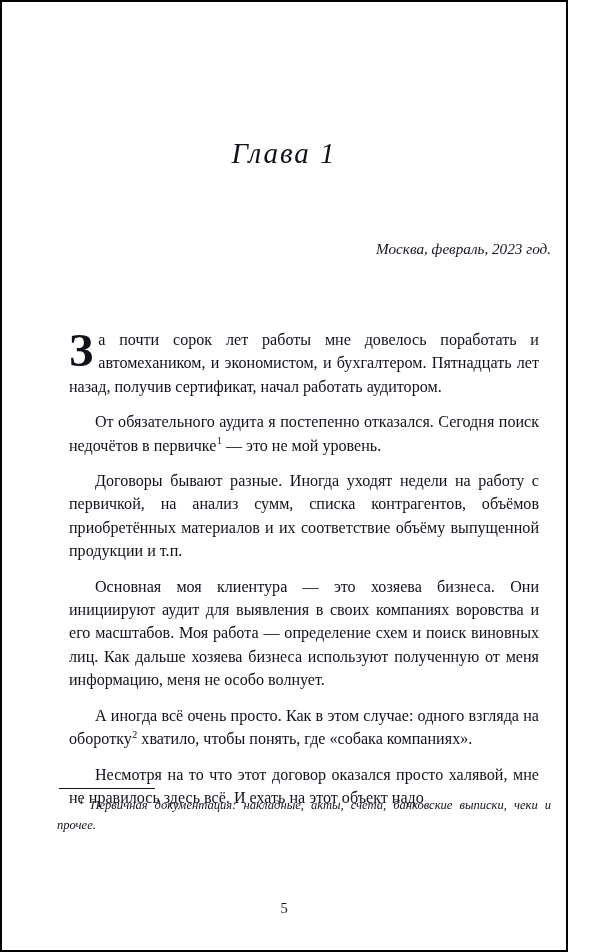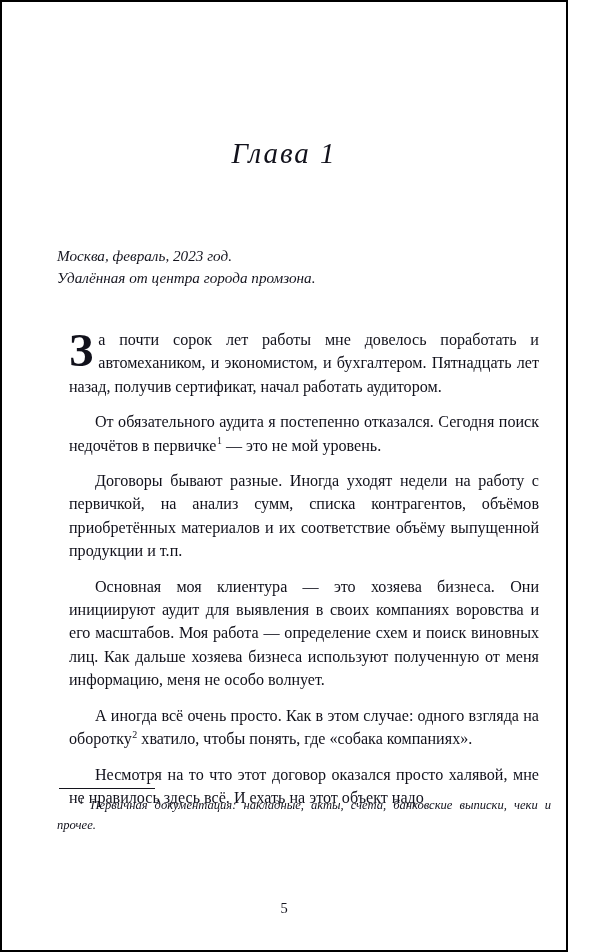--- a/index.html
+++ b/index.html
@@ -36,22 +36,22 @@
     letter-spacing: 2px;
     font-weight: 400;
     color: #12121c;
   }
 
   
   .epigraph {
     position: absolute;
     left: 55px;
     width: 494px;
-    top: 243px;
-    text-align: left;
+    top: 236px;
+    text-align: right;
     font-style: italic;
     font-size: 15.2px;
     line-height: 22px;
     color: #14141e;
   }
   .epigraph-line { display: block; white-space: nowrap; }
 
   
   .body-text {
     position: absolute;
@@ -130,21 +130,20 @@
 </style>
 </head>
 <body>
 
 <div class="page">
 
   <h1 class="chapter-title">Глава 1</h1>
 
   <div class="epigraph">
     <span class="epigraph-line">Москва, февраль, 2023 год.</span>
-    <span class="epigraph-line">Удалённая от центра города промзона.</span>
   </div>
 
   <div class="body-text">
 
     <p class="first">За почти сорок лет работы мне довелось поработать и автомехаником, и экономистом, и бухгалтером. Пятнадцать лет назад, получив сертификат, начал работать аудитором.</p>
 
     <p><span>От обязательного аудита я постепенно отказался. Сегодня поиск недочётов в первичке</span><sup class="fn">1</sup><span> — это не мой уровень.</span></p>
 
     <p>Договоры бывают разные. Иногда уходят недели на работу с первичкой, на анализ сумм, списка контрагентов, объёмов приобретённых материалов и их соответствие объёму выпущенной продукции и т.п.</p>
 

